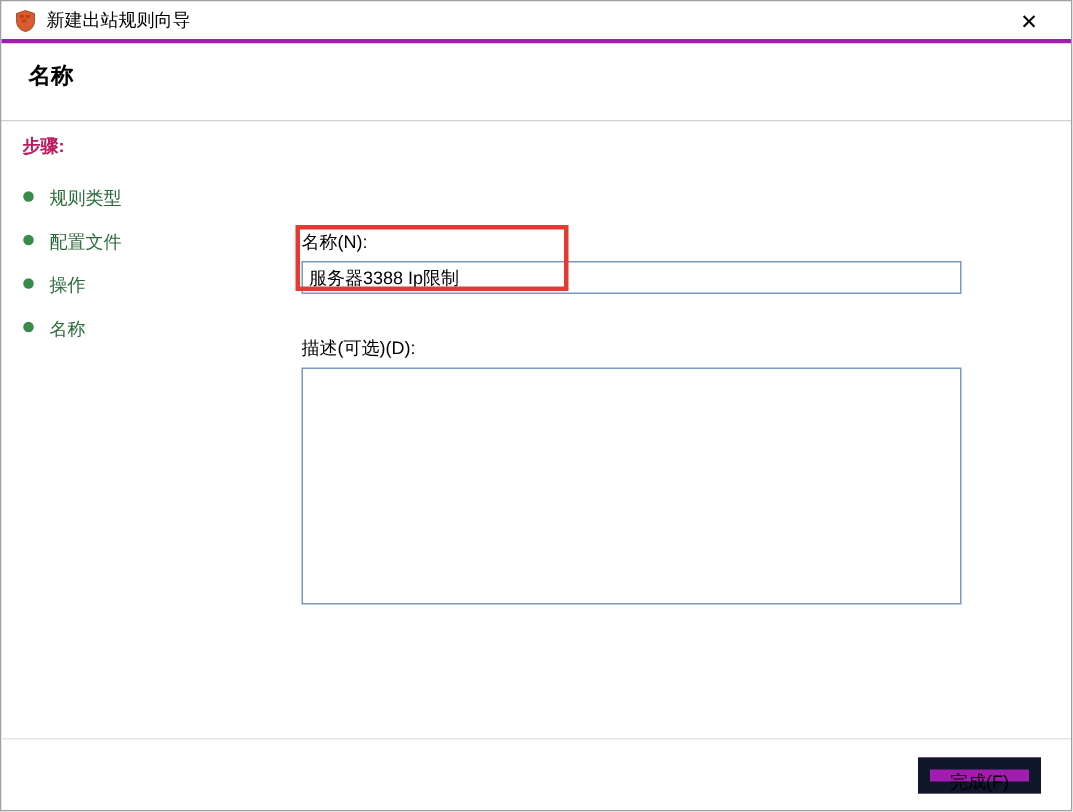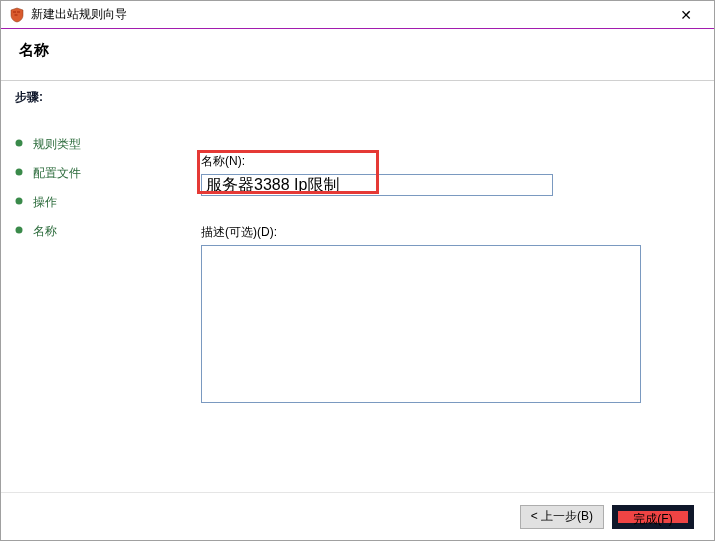--- a/index.html
+++ b/index.html
@@ -22,21 +22,21 @@
       border: 1px solid #a0a0a0;
       display: flex;
       flex-direction: column;
     }
     .titlebar {
       height: 28px;
       background: #ffffff;
       display: flex;
       align-items: center;
       padding: 0 8px;
-      border-bottom: 1px solid #a21caf;
+      border-bottom: 3px solid #a21caf;
     }
     .titlebar-icon {
       width: 16px;
       height: 16px;
       margin-right: 6px;
       flex-shrink: 0;
     }
     .titlebar-title {
       flex: 1;
       font-size: 12px;
@@ -75,22 +75,22 @@
       display: flex;
       background: #ffffff;
     }
     .sidebar {
       width: 200px;
       padding: 8px 14px;
     }
     .sidebar-heading {
       font-size: 12px;
       font-weight: bold;
-      margin-bottom: 24px;
-      color: #0f172a;
+      margin-bottom: 12px;
+      color: #be185d;
     }
     .step-item {
       display: flex;
       align-items: flex-start;
       padding: 6px 0;
       color: #2a6a3a;
       cursor: default;
     }
     .step-item.current {
       color: #2a6a3a;
@@ -112,25 +112,25 @@
     .field-group {
       margin-bottom: 28px;
     }
     .field-label {
       font-size: 12px;
       color: #000;
       margin-bottom: 4px;
       display: block;
     }
     .name-input {
-      width: 352px;
+      width: 440px;
       height: 22px;
       border: 1px solid #7a99c0;
       padding: 2px 4px;
-      font-size: 16px;
+      font-size: 12px;
       font-family: inherit;
       outline: none;
       position: relative;
     }
     .name-section {
       position: relative;
     }
     .red-box {
       position: absolute;
       border: 3px solid #e53935;
@@ -165,22 +165,22 @@
       min-width: 82px;
       height: 24px;
       background: #e1e1e1;
       border: 1px solid #adadad;
       font-size: 12px;
       font-family: inherit;
       cursor: default;
       padding: 0 10px;
     }
     .btn.primary {
-      border: 6px solid #0f172a;
-      background: #ef4444;
+      border: 8px solid #0f172a;
+      background: #a21caf;
     }
   </style>
 </head>
 <body>
 
 <div class="window">
 
   <div class="titlebar">
     <span class="titlebar-icon">
       <svg viewBox="0 0 16 16" width="16" height="16">
@@ -255,17 +255,16 @@
 
       <div class="field-group">
         <label class="field-label">描述(可选)(D):</label>
         <textarea class="desc-textarea" style=""></textarea>
       </div>
 
     </div>
   </div>
 
   <div class="footer">
-    <button class="btn">&lt; 上一步(B)</button>
     <button class="btn primary">完成(F)</button>
   </div>
 
 </div>
 
 </body></html>

